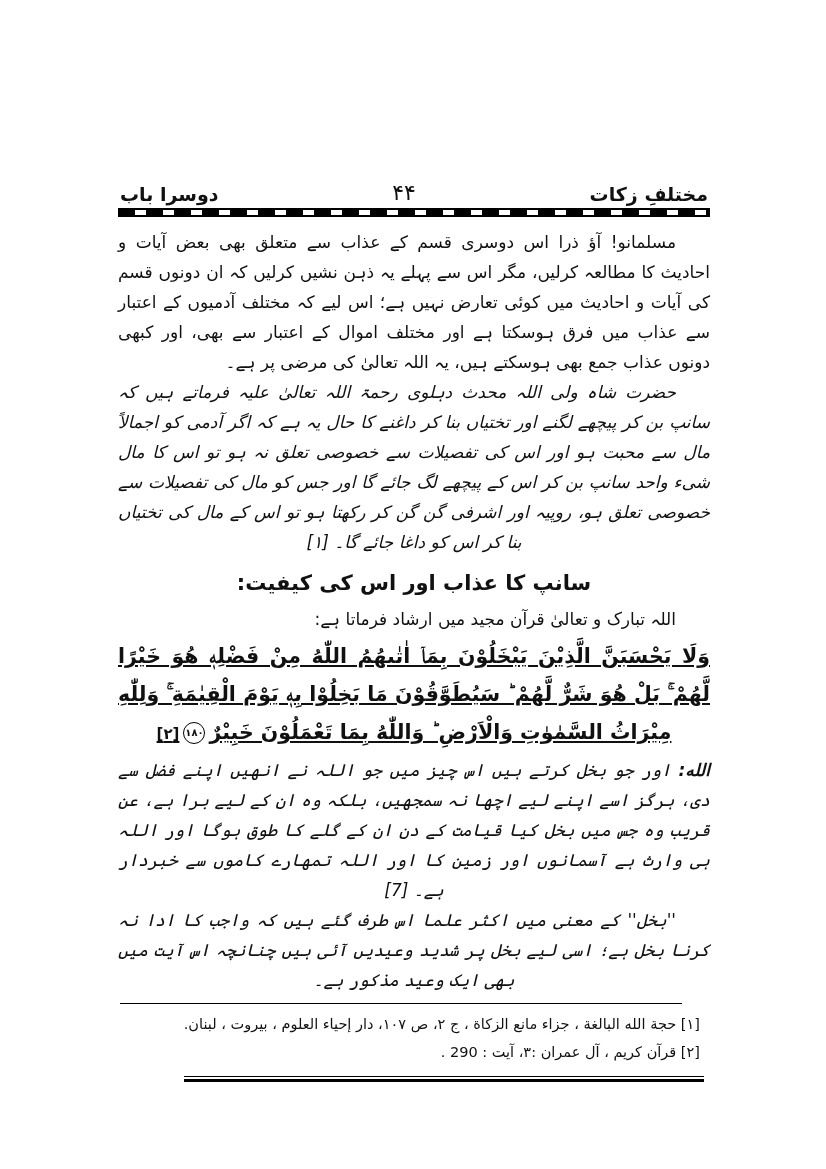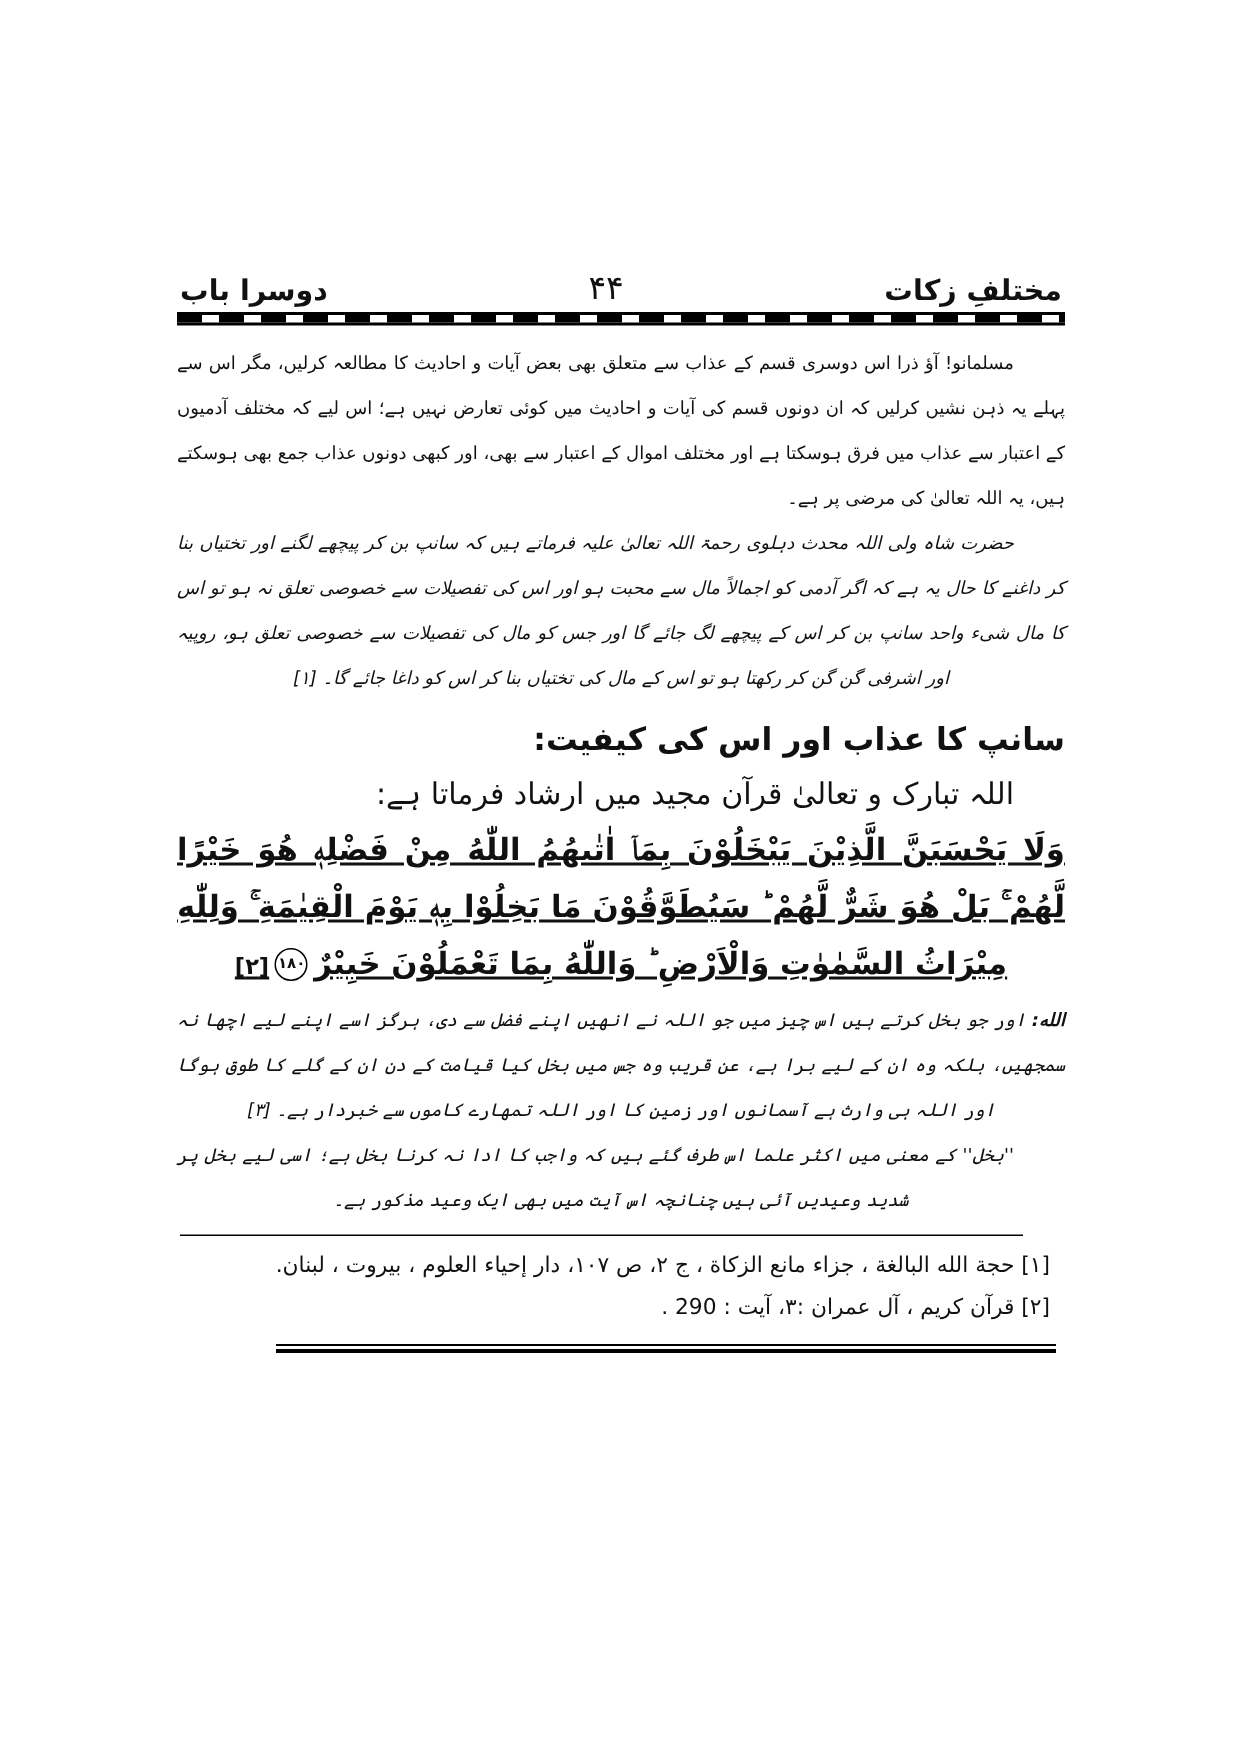--- a/index.html
+++ b/index.html
@@ -32,36 +32,37 @@
     font-size:22px;
   }
   .header-divider{
     height:5px;
     border-top:2px solid #000;
     border-bottom:2px solid #000;
     background:repeating-linear-gradient(90deg,#000 0 17px,#fff 17px 28px);
   }
   
   .para{
-    font-size:12px;
+    font-size:17px;
     line-height:30px;
     text-align:justify;
     margin:0;
   }
   .para.indent{ text-indent:34px; }
   .para.center-last{ text-align-last:center;font-style:italic; }
   .first-para{ margin-top:10px; }
   .section-heading{
     font-size:21px;
     font-weight:bold;
+    text-align:center;
     margin:10px 0 6px 0;
     line-height:32px;
   }
   .quran-intro{
-    font-size:20px;
+    font-size:17px;
     line-height:28px;
     text-indent:34px;
     margin:0;
   }
   .arabic-verse{
     font-size:20.5px;
     font-weight:600;
     line-height:38px;
     text-align:justify;
     text-align-last:center;
@@ -117,21 +118,21 @@
     <p class="para indent first-para">مسلمانو! آؤ ذرا اس دوسری قسم کے عذاب سے متعلق بھی بعض آیات و احادیث کا مطالعہ کرلیں، مگر اس سے پہلے یہ ذہن نشیں کرلیں کہ ان دونوں قسم کی آیات و احادیث میں کوئی تعارض نہیں ہے؛ اس لیے کہ مختلف آدمیوں کے اعتبار سے عذاب میں فرق ہوسکتا ہے اور مختلف اموال کے اعتبار سے بھی، اور کبھی دونوں عذاب جمع بھی ہوسکتے ہیں، یہ اللہ تعالیٰ کی مرضی پر ہے۔</p>
 
     <p class="para indent center-last">حضرت شاہ ولی اللہ محدث دہلوی رحمۃ اللہ تعالیٰ علیہ فرماتے ہیں کہ سانپ بن کر پیچھے لگنے اور تختیاں بنا کر داغنے کا حال یہ ہے کہ اگر آدمی کو اجمالاً مال سے محبت ہو اور اس کی تفصیلات سے خصوصی تعلق نہ ہو تو اس کا مال شیء واحد سانپ بن کر اس کے پیچھے لگ جائے گا اور جس کو مال کی تفصیلات سے خصوصی تعلق ہو، روپیہ اور اشرفی گن گن کر رکھتا ہو تو اس کے مال کی تختیاں بنا کر اس کو داغا جائے گا۔ [۱]</p>
 
     <h2 class="section-heading">سانپ کا عذاب اور اس کی کیفیت:</h2>
 
     <p class="quran-intro">اللہ تبارک و تعالیٰ قرآن مجید میں ارشاد فرماتا ہے:</p>
 
     <p class="arabic-verse"><span>وَلَا يَحْسَبَنَّ الَّذِيْنَ يَبْخَلُوْنَ بِمَاۤ اٰتٰىهُمُ اللّٰهُ مِنْ فَضْلِهٖ هُوَ خَيْرًا لَّهُمْ ۚ بَلْ هُوَ شَرٌّ لَّهُمْ ؕ سَيُطَوَّقُوْنَ مَا بَخِلُوْا بِهٖ يَوْمَ الْقِيٰمَةِ ۚ وَلِلّٰهِ مِيْرَاثُ السَّمٰوٰتِ وَالْاَرْضِ ؕ وَاللّٰهُ بِمَا تَعْمَلُوْنَ خَبِيْرٌ</span><span class="verse-ornament">۱۸۰</span><span class="fn-ref">[۲]</span></p>
 
-    <p class="para center-last translation"><span class="label">الله:</span><span> اور جو بخل کرتے ہیں اس چیز میں جو اللہ نے انھیں اپنے فضل سے دی، ہرگز اسے اپنے لیے اچھا نہ سمجھیں، بلکہ وہ ان کے لیے برا ہے، عن قریب وہ جس میں بخل کیا قیامت کے دن ان کے گلے کا طوق ہوگا اور اللہ ہی وارث ہے آسمانوں اور زمین کا اور اللہ تمھارے کاموں سے خبردار ہے۔ [۳]</span></p>
+    <p class="para center-last translation"><span class="label">الله:</span><span> اور جو بخل کرتے ہیں اس چیز میں جو اللہ نے انھیں اپنے فضل سے دی، ہرگز اسے اپنے لیے اچھا نہ سمجھیں، بلکہ وہ ان کے لیے برا ہے، عن قریب وہ جس میں بخل کیا قیامت کے دن ان کے گلے کا طوق ہوگا اور اللہ ہی وارث ہے آسمانوں اور زمین کا اور اللہ تمھارے کاموں سے خبردار ہے۔ [7]</span></p>
 
     <p class="para indent center-last">''بخل'' کے معنی میں اکثر علما اس طرف گئے ہیں کہ واجب کا ادا نہ کرنا بخل ہے؛ اسی لیے بخل پر شدید وعیدیں آئی ہیں چنانچہ اس آیت میں بھی ایک وعید مذکور ہے۔</p>
 
     <div class="fn-rule-top"></div>
     <div class="footnotes">
       <div class="footnote-line"><span class="marker">[۱]</span> <span>حجة الله البالغة ، جزاء مانع الزكاة ، ج ۲، ص ۱۰۷، دار إحياء العلوم ، بيروت ، لبنان.</span></div>
       <div class="footnote-line"><span class="marker">[۲]</span> <span>قرآن كريم ، آل عمران :۳، آيت : 290 .</span></div>
     </div>
     <div class="bottom-rule"></div>
 

